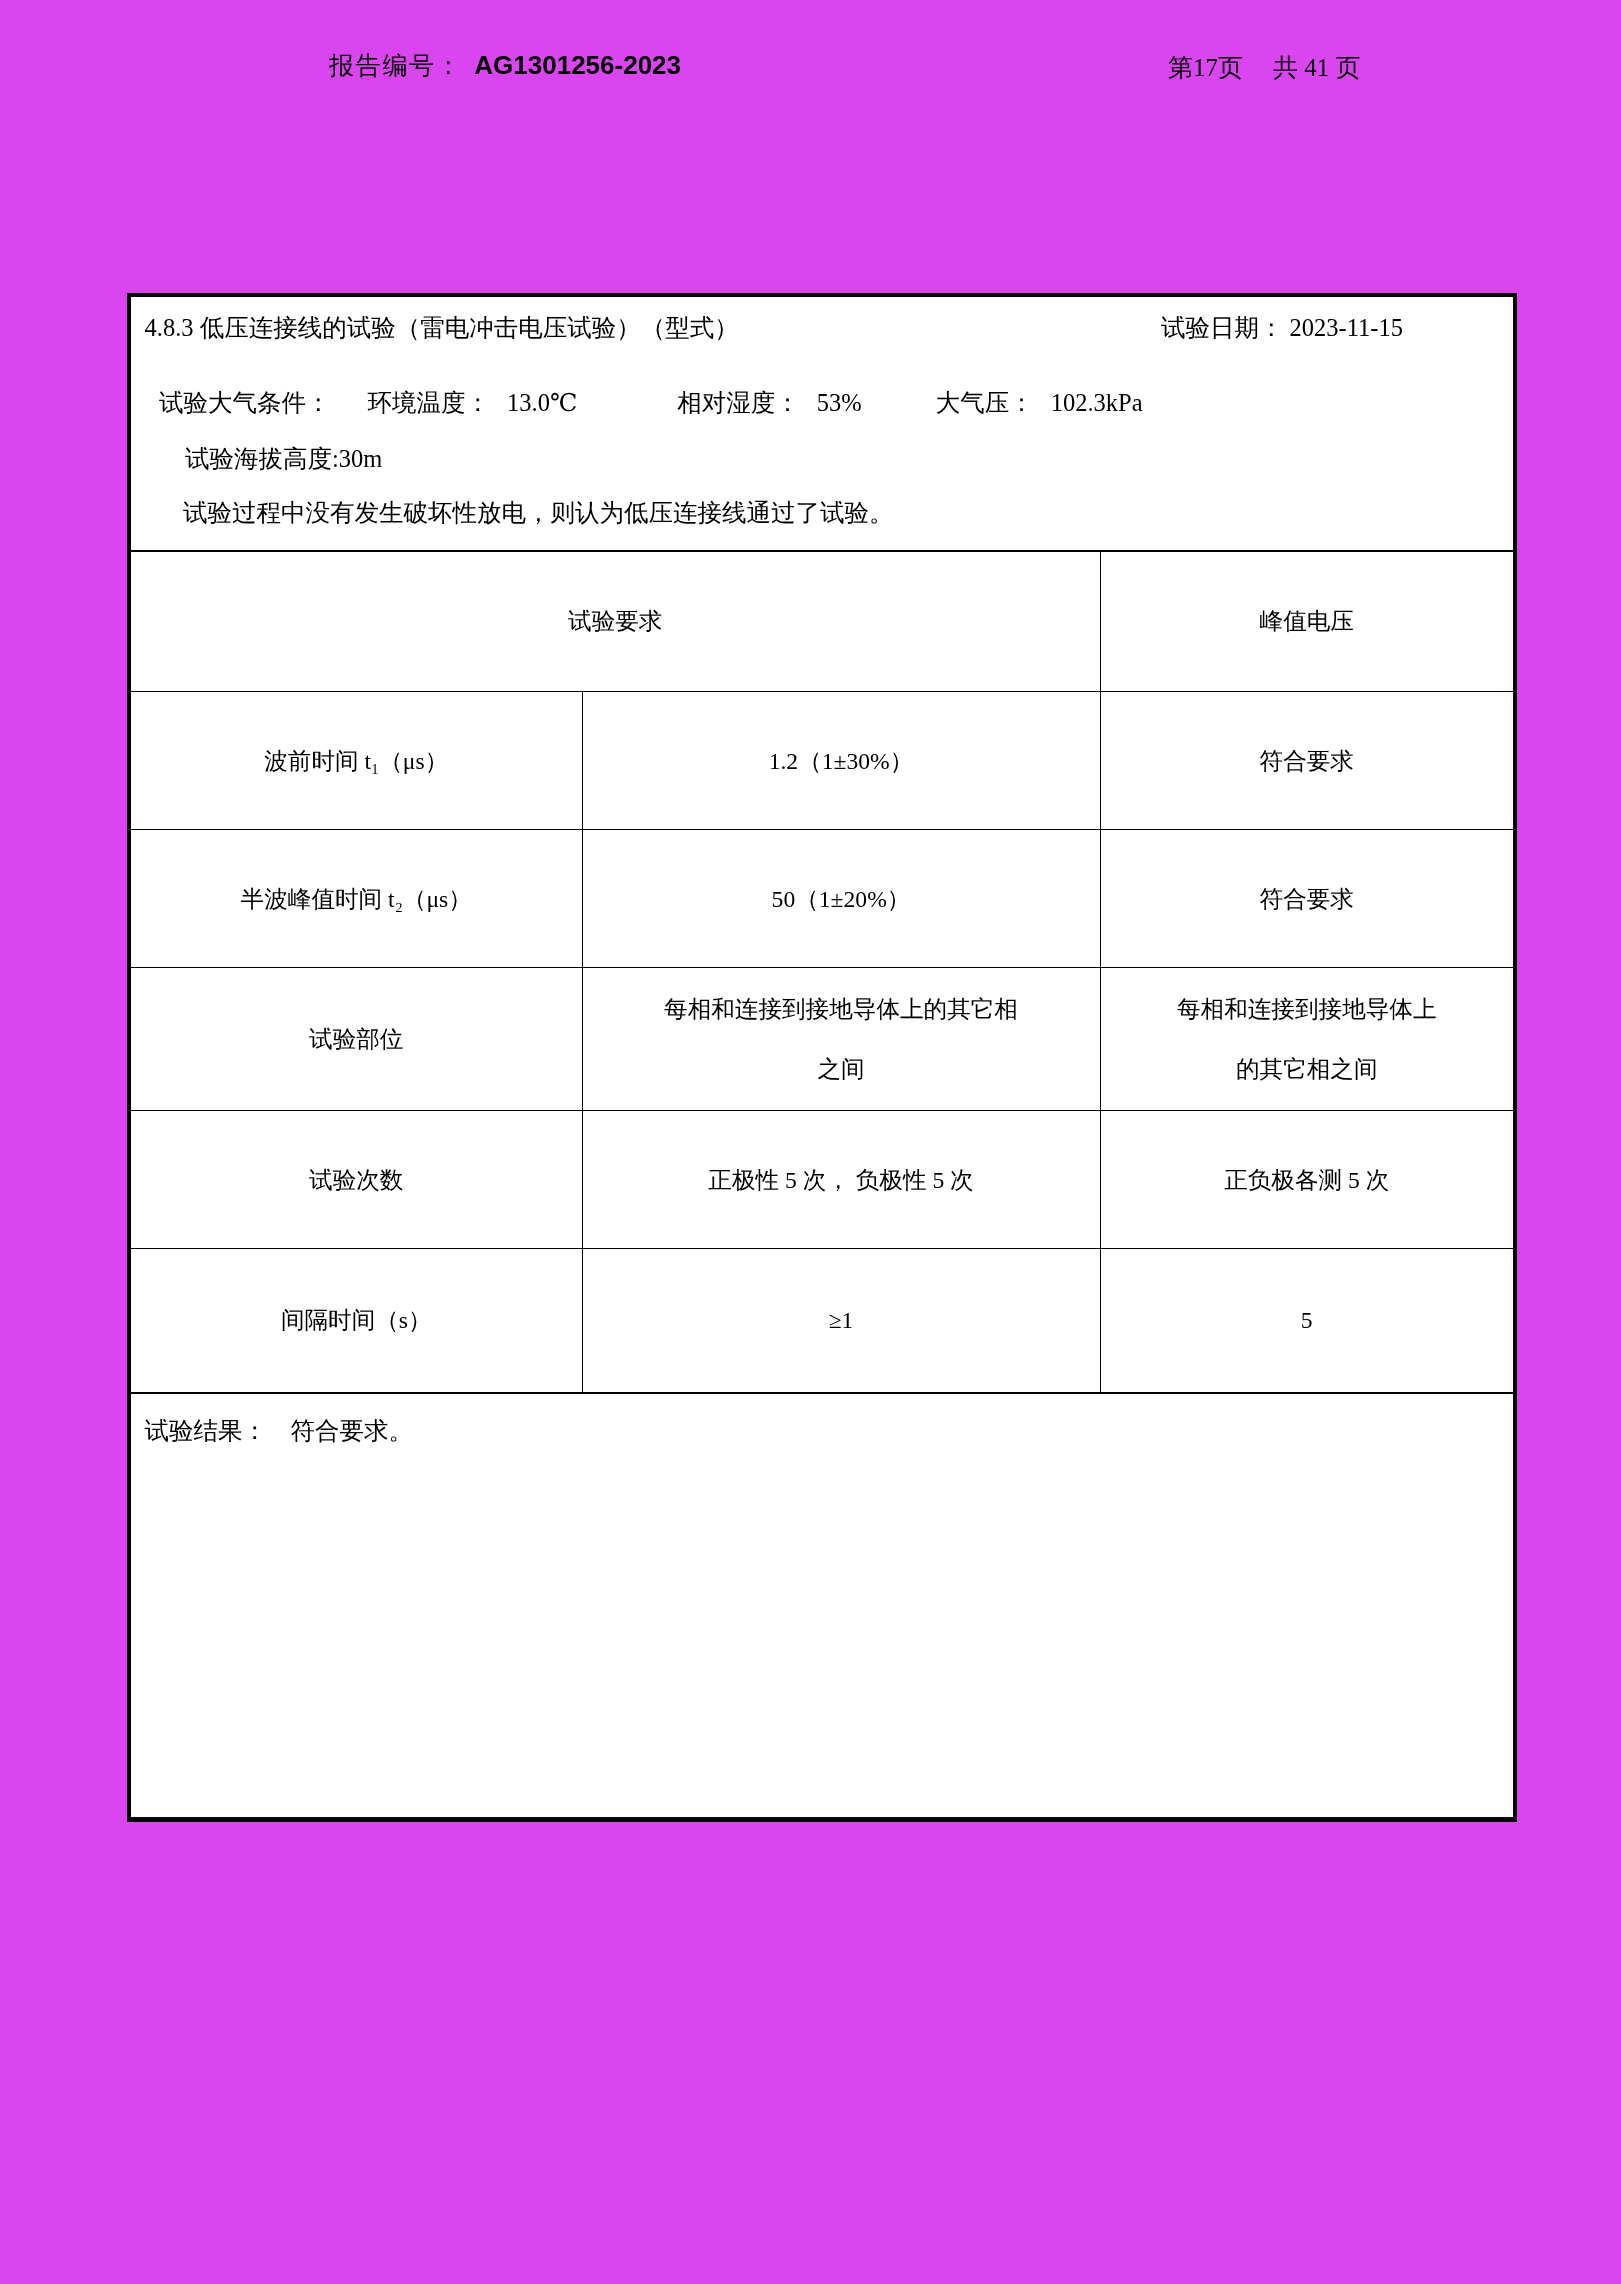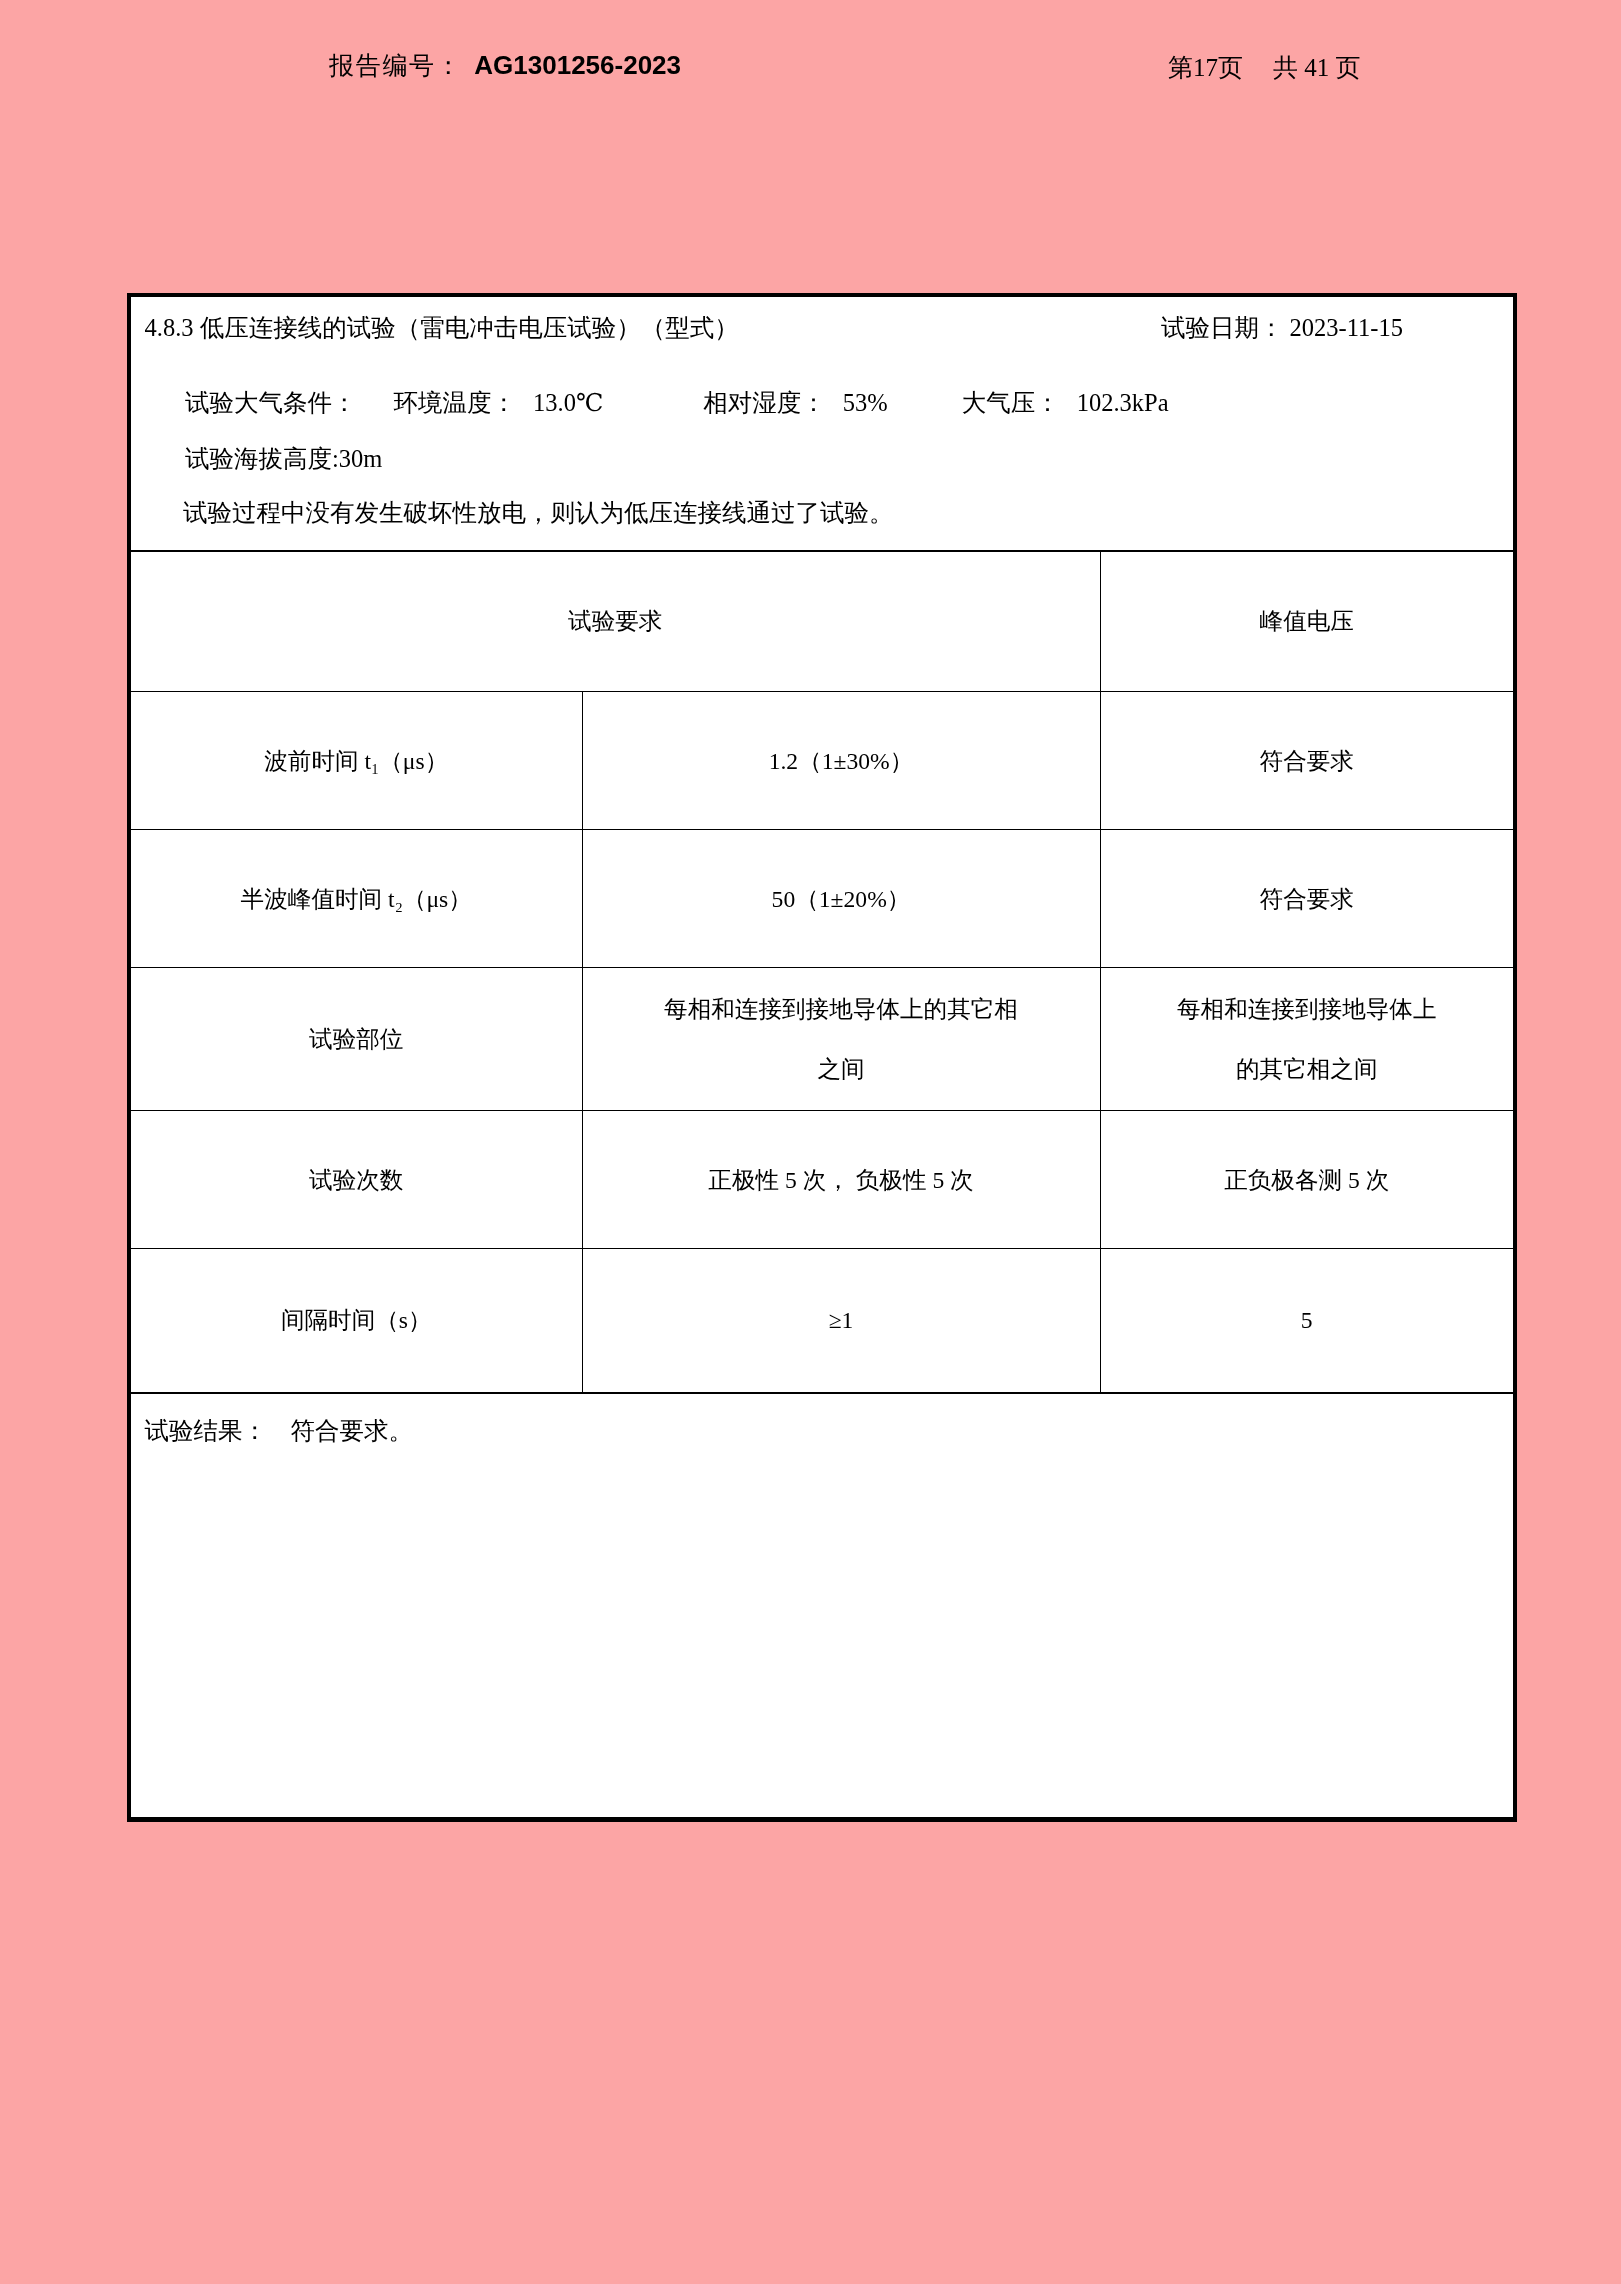--- a/index.html
+++ b/index.html
@@ -1,21 +1,21 @@
 <!DOCTYPE html>
 <html style="font-size:13.5px"><head>
 <meta charset="utf-8">
 <style>
   * { margin: 0; padding: 0; box-sizing: border-box; }
   html, body { background: #e8e8e8; }
   .page {
     position: relative;
     width: 1621px;
     height: 2284px;
-    background: #fca5a5;
+    background: #d946ef;
     color: #000;
     font-family: "Liberation Serif", "DejaVu Serif", serif;
     overflow: hidden;
   }
   
   .meta-line { position: absolute; top: 49px; left: 0; width: 100%; height: 37px; }
   .report-no { position: absolute; left: 329px; top: 0; font-size: 25px; }
   .report-no .label { letter-spacing: 1.7px; }
   .report-no .value {
     font-family: "Liberation Sans", "DejaVu Sans", sans-serif;
@@ -35,21 +35,21 @@
     width: 1390px; height: 1529px;
     border: 4.2px solid #000;
     border-bottom-width: 5.9px;
     background: #fff;
   }
   .section-row {
     display: flex; justify-content: space-between;
     padding: 13.5px 110px 0 13.5px;
     font-size: 24.5px;
   }
-  .cond-row { margin-top: 42px; padding-left: 54px; font-size: 24.5px; }
+  .cond-row { margin-top: 42px; padding-left: 28px; font-size: 24.5px; }
   .cond-row .seg-temp   { margin-left: 37px; }
   .cond-row .seg-humid  { margin-left: 100px; }
   .cond-row .seg-press  { margin-left: 74px; }
   .cond-row .val { margin-left: 17px; }
   .altitude-line { margin-top: 23px; padding-left: 54px; font-size: 24.5px; }
   .note-line { margin-top: 21px; padding-left: 52px; font-size: 24.5px; }
   
   .table-wrap { margin-top: 21px; border-top: 2.5px solid #000; border-bottom: 2.5px solid #000; }
   table.results {
     width: 100%; table-layout: fixed;

